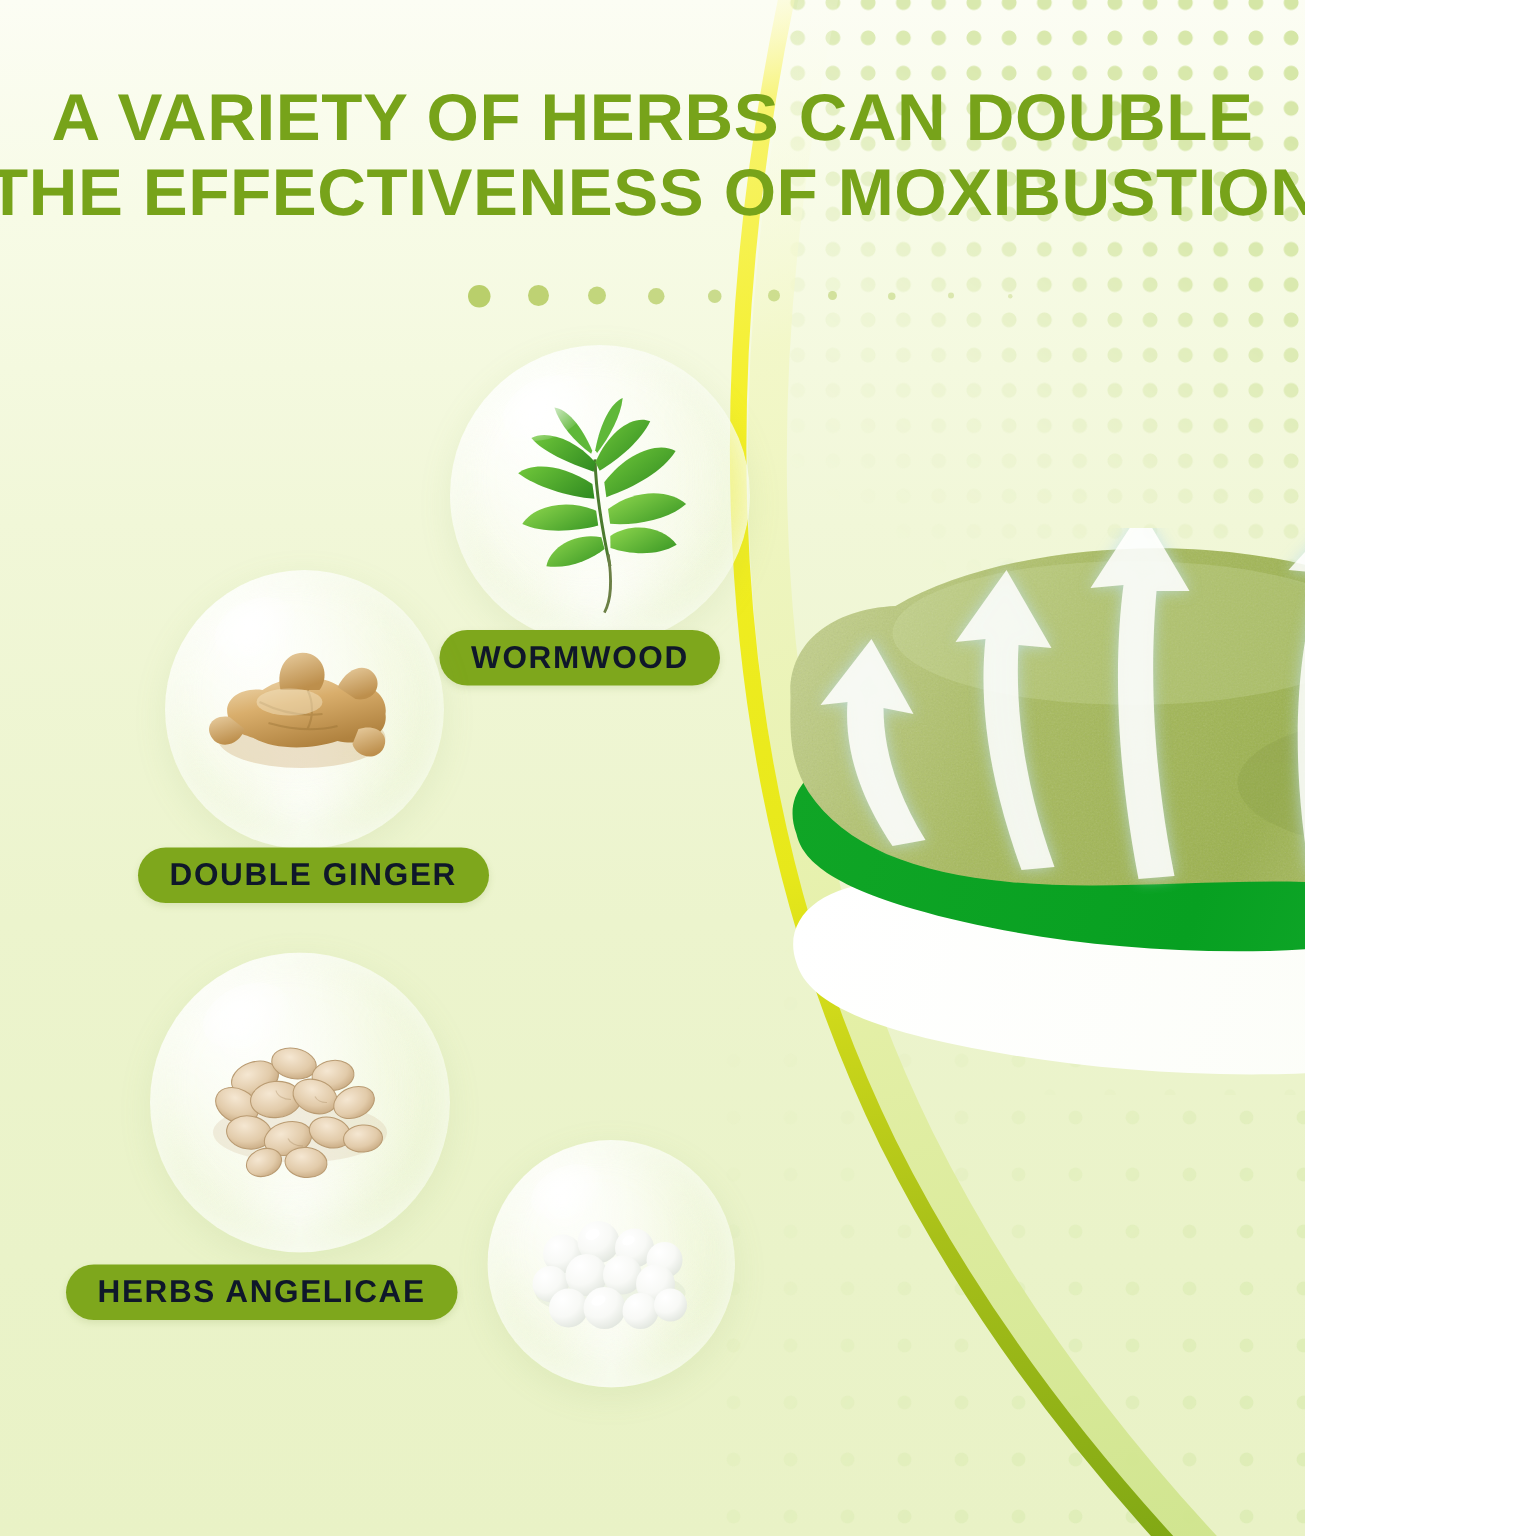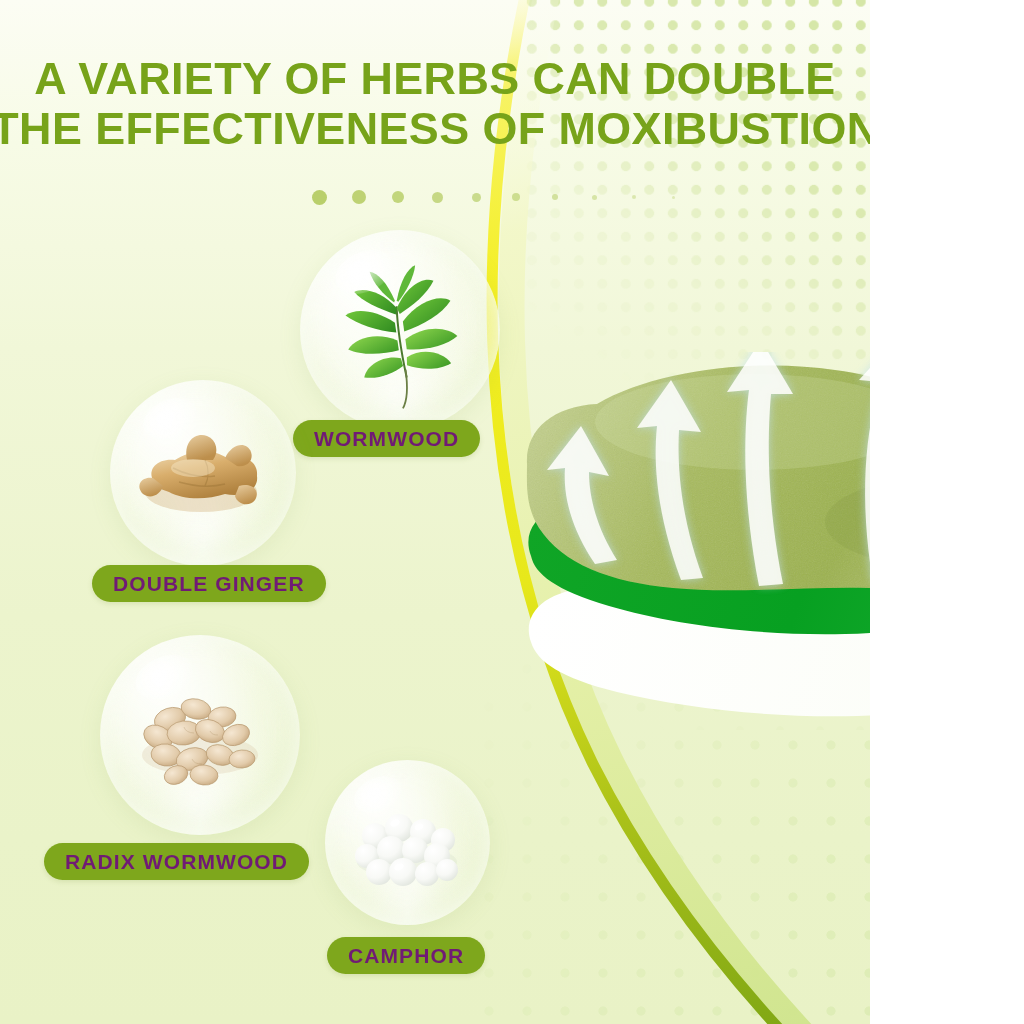--- a/index.html
+++ b/index.html
@@ -77,21 +77,21 @@
     content:"";position:absolute;left:17%;top:11%;width:30%;height:20%;
     border-radius:50%;
     background:radial-gradient(ellipse at 45% 40%, rgba(255,255,255,0.98), rgba(255,255,255,0.12) 72%, rgba(255,255,255,0) 100%);
     transform:rotate(-24deg);
   }
   .bubble .inner{position:absolute;inset:0;}
 
   
   .pill{
     position:absolute;display:flex;align-items:center;justify-content:flex-end;
-    background:#7ea71c;border-radius:999px;color:#701a75;
+    background:#7ea71c;border-radius:999px;color:#0f172a;
     font-weight:bold;letter-spacing:1.1px;
     font-size:21px;height:37px;padding:0 21px;white-space:nowrap;
     box-shadow:0 2px 5px rgba(120,150,60,0.18);
   }
 
   
   .product{position:absolute;left:505px;top:352px;width:545px;height:450px;}
 </style>
 </head>
 <body>
@@ -330,21 +330,21 @@
           <g opacity="0.30" stroke="#9c7d52" fill="none" stroke-width="0.8">
             <path d="M-30 -18 l 0 0 M-16 -10 a 10 7 0 0 0 10 6"></path>
             <path d="M10 -6 a 8 6 0 0 0 8 4"></path>
             <path d="M-8 22 a 10 7 0 0 0 10 5"></path>
           </g>
         </g>
       </svg>
     </div>
   </div>
   <div class="pill" style="left:44px;top:843px;">
-    <span>RADIX WORMWOOD</span>
+    <span>HERBS ANGELICAE</span>
   </div>
 
   <div class="bubble" style="left:325px;top:760px;width:165px;height:165px;">
     <div class="inner">
       <svg viewBox="0 0 165 165" width="165" height="165">
         <defs>
           <radialGradient id="ballG" cx="0.34" cy="0.28" r="0.82">
             <stop offset="0" stop-color="#ffffff"></stop>
               <stop offset="0.55" stop-color="#f8f9f6"></stop>
             <stop offset="1" stop-color="#dfe4dc"></stop>
@@ -368,17 +368,14 @@
           </g>
           <g fill="#ffffff" opacity="0.85">
             <ellipse cx="-12" cy="-25" rx="5" ry="3.4" transform="rotate(-24 -12 -25)"></ellipse>
             <ellipse cx="12" cy="-21" rx="4.4" ry="3" transform="rotate(-24 12 -21)"></ellipse>
             <ellipse cx="-8" cy="19" rx="5" ry="3.2" transform="rotate(-24 -8 19)"></ellipse>
           </g>
         </g>
       </svg>
     </div>
   </div>
-  <div class="pill" style="left:327px;top:937px;">
-    <span>CAMPHOR</span>
-  </div>
 
 </div>
 
 </body></html>

